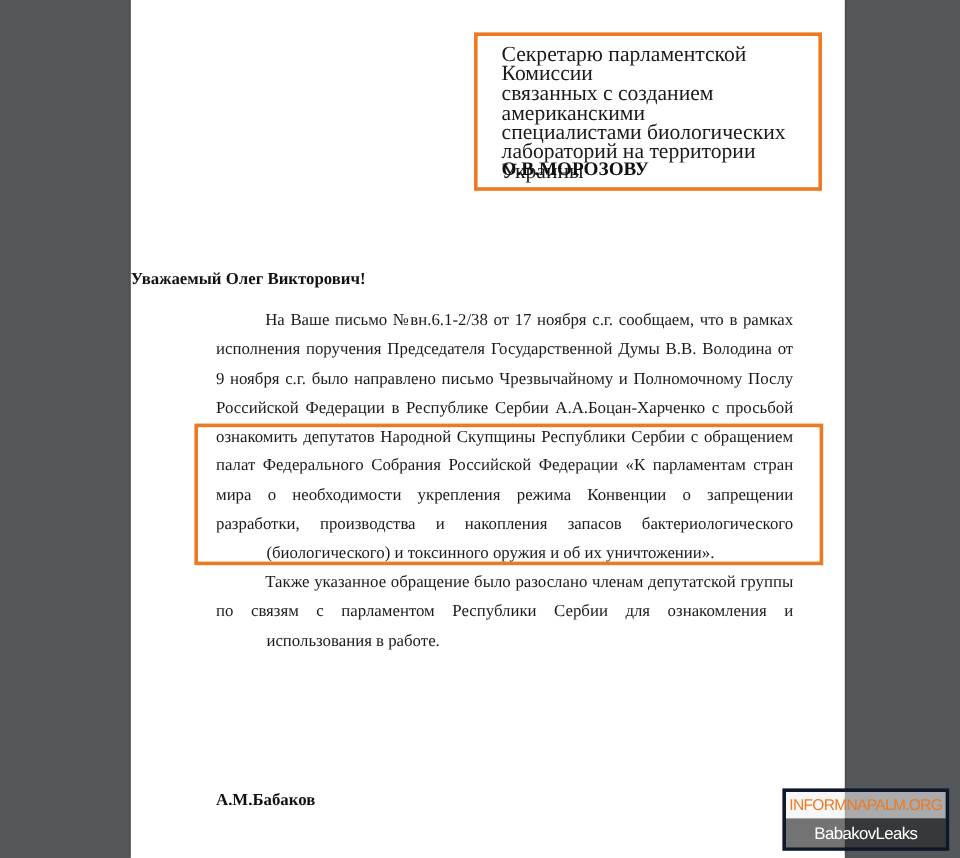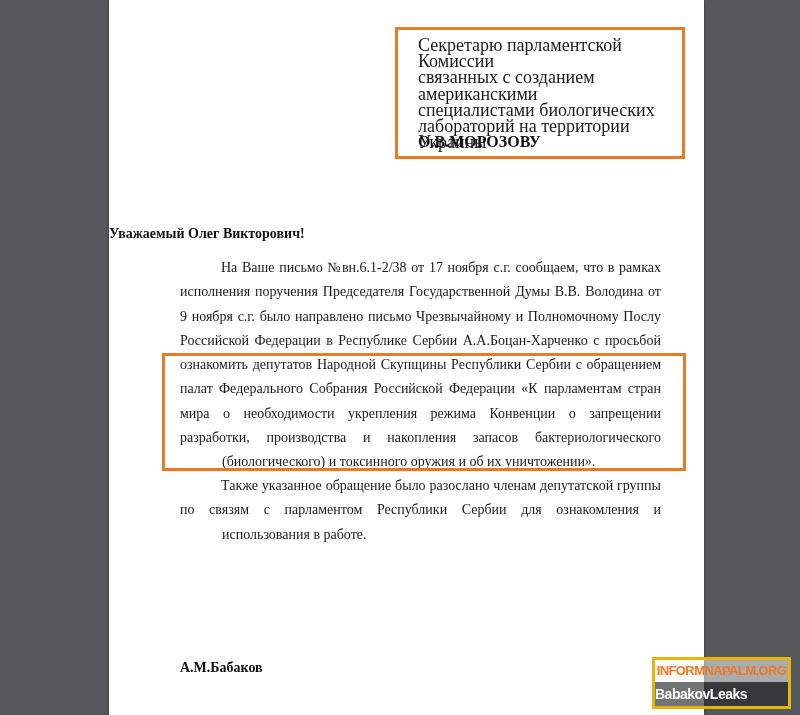--- a/index.html
+++ b/index.html
@@ -42,32 +42,32 @@
     .highlight-box {
       position: absolute; left: 53px; top: 353px; width: 518px; height: 112px;
       border: 3px solid #ec7a23;
     }
     .signature {
       position: absolute; left: 71px; top: 660px;
       font-size: 14px; font-weight: bold; color: #111;
     }
     .watermark {
       position: absolute; left: 652px; top: 657px; width: 133px; height: 46px;
-      border: 3px solid #eab308;
+      border: 3px solid #0f172a;
       font-family: "DejaVu Sans", "Liberation Sans", sans-serif;
-      font-weight: bold;
+      font-weight: normal;
     }
     .wm-top {
       height: 22px; line-height: 22px; text-align: center;
       background: rgba(240,240,240,0.55);
       color: #ec7a23; font-size: 13px; letter-spacing: -0.6px;
       font-family: "Liberation Sans", sans-serif; font-stretch: condensed;
     }
     .wm-bottom {
-      height: 24px; line-height: 24px; text-align: left;
+      height: 24px; line-height: 24px; text-align: center;
       background: rgba(40,40,40,0.65);
       color: #ffffff; font-size: 14px; letter-spacing: -0.5px;
       font-family: "Liberation Sans", sans-serif;
     }
   </style>
 </head>
 <body>
 
 <div class="page">
 

